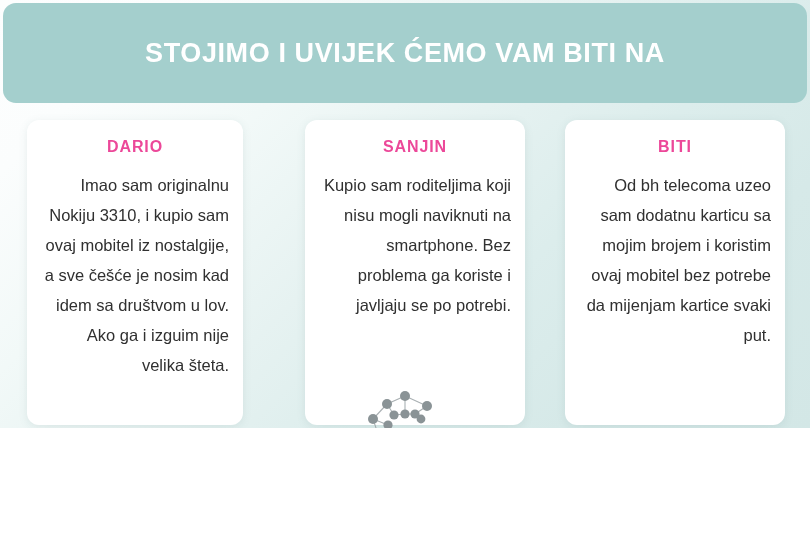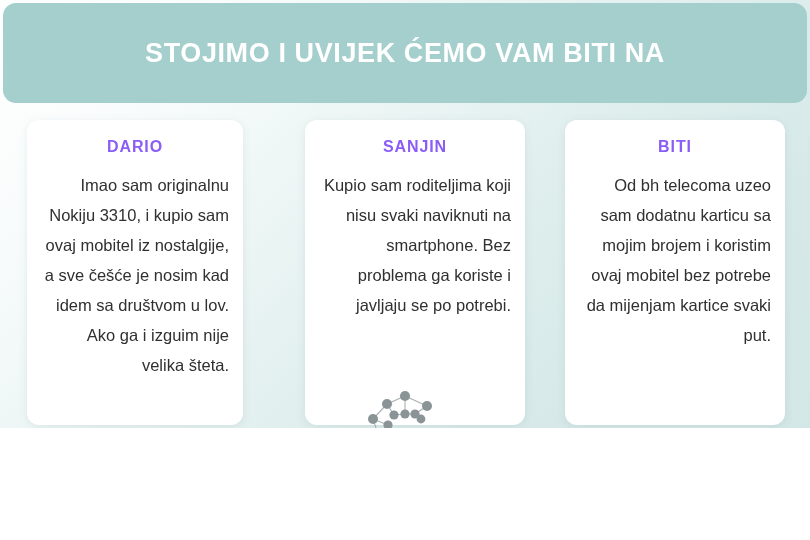--- a/index.html
+++ b/index.html
@@ -69,21 +69,21 @@
     flex-direction: column;
     align-items: center;
   }
   #card-0 { left: 27px;  width: 216px; }
   #card-1 { left: 305px; width: 220px; }
   #card-2 { left: 565px; width: 220px; }
 
   .card-name {
     font-size: 16px;
     font-weight: 700;
-    color: #8b5cf6;
+    color: #ec4899;
     letter-spacing: 0.9px;
     text-align: center;
     margin: 0 0 14px 0;
   }
   .card-quote {
     font-size: 16.5px;
     line-height: 30px;
     color: #303030;
     text-align: right;
     margin: 0;
@@ -132,21 +132,21 @@
     <div class="banner-line">STOJIMO I UVIJEK ĆEMO VAM BITI NA</div>
   </div>
 
   <div class="card" id="card-0">
     <div class="card-name">DARIO</div>
     <div class="card-quote">Imao sam originalnu Nokiju 3310, i kupio sam ovaj mobitel iz nostalgije, a sve češće je nosim kad idem sa društvom u lov. Ako ga i izguim nije velika šteta.</div>
   </div>
 
   <div class="card" id="card-1">
     <div class="card-name">SANJIN</div>
-    <div class="card-quote">Kupio sam roditeljima koji nisu svaki naviknuti na smartphone. Bez problema ga koriste i javljaju se po potrebi.</div>
+    <div class="card-quote">Kupio sam roditeljima koji nisu mogli naviknuti na smartphone. Bez problema ga koriste i javljaju se po potrebi.</div>
   </div>
 
   <div class="card" id="card-2">
     <div class="card-name">BITI</div>
     <div class="card-quote">Od bh telecoma uzeo sam dodatnu karticu sa mojim brojem i koristim ovaj mobitel bez potrebe da mijenjam kartice svaki put.</div>
   </div>
 
   <div id="logo-block">
     <svg id="logo-mark" viewBox="0 0 96 92" aria-hidden="true">
       <g stroke="#9aa2a5" stroke-width="1.1" fill="none" opacity="0.85">

